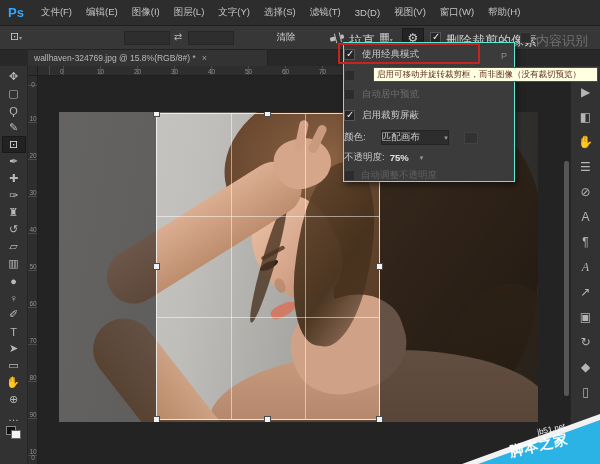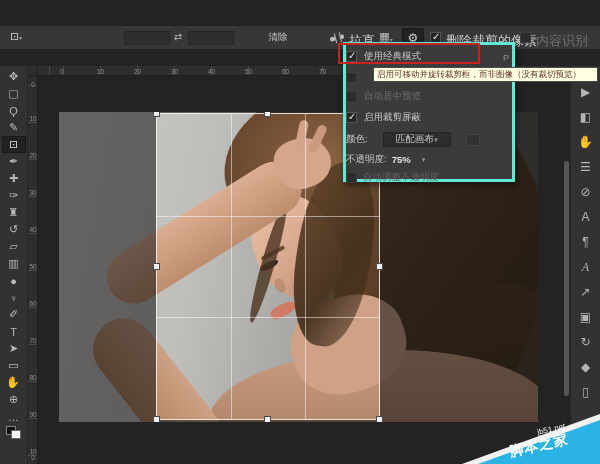--- a/index.html
+++ b/index.html
@@ -21,21 +21,21 @@
   .opt-label { top:6px; font-size:13px; color:#cfcfcf; }
   .opt-dim { color:#717171; }
   #preset-btn { left:4px; top:4px; width:24px; height:16px; color:#cfcfcf; font-size:11px; text-align:center; }
   #preset-btn .tiny { font-size:6px; color:#999; }
   #ratio-dd { left:32px; top:4px; width:86px; height:16px; background:#2c2c2c; border:1px solid #242424;
               display:flex; align-items:center; justify-content:space-between; padding:0 5px; }
   #ratio-dd .chev { color:#9a9a9a; font-size:7px; }
   .opt-field { top:5px; width:46px; height:14px; background:#2e2e2e; border:1px solid #262626; }
   #field1 { left:124px; } #field2 { left:188px; }
   #swap-btn { left:170px; top:5px; width:16px; color:#b5b5b5; font-size:10px; text-align:center; }
-  #clear-btn { left:260px; top:5px; width:36px; text-align:center; font-size:9.5px; color:#cfcfcf; }
+  #clear-btn { left:268px; top:5px; width:36px; text-align:center; font-size:9.5px; color:#cfcfcf; }
   #straighten-icon { left:330px; top:10px; width:14px; height:4px; background:#bdbdbd; border-radius:1px;
                      transform:rotate(-14deg); }
   #straighten-icon::after{ content:""; position:absolute; left:5px; top:-3px; width:4px; height:10px; background:#373737; border-left:1px solid #bdbdbd; border-right:1px solid #bdbdbd;}
   #straighten-label { left:349px; }
   #grid-btn { left:376px; top:4px; width:20px; height:16px; color:#c4c4c4; font-size:11px; text-align:center; }
   #grid-btn .tiny { font-size:6px; color:#999; vertical-align:bottom; }
   #gear-btn { left:402px; top:2px; width:22px; height:20px; background:#242424; border:1px solid #1a1a1a;
               color:#d0d0d0; font-size:12px; text-align:center; line-height:18px; }
   .checkbox { width:11px; height:11px; background:#262626; border:1px solid #555; position:relative; }
   .checkbox.checked::after { content:"✓"; position:absolute; left:1px; top:-2px; font-size:10px; color:#e8e8e8; }
@@ -121,30 +121,30 @@
   .gv2 { left:66.6%; top:0; width:1px; height:100%; }
   .gh1 { top:33.3%; left:0; height:1px; width:100%; }
   .gh2 { top:66.6%; left:0; height:1px; width:100%; }
   .handle { position:absolute; width:7px; height:7px; background:#f2f2f2; border:1px solid #4a4a4a; z-index:21; }
   .h-tl{left:-4px;top:-4px;} .h-tm{left:50%;margin-left:-4px;top:-4px;} .h-tr{right:-4px;top:-4px;}
   .h-ml{left:-4px;top:50%;margin-top:-4px;} .h-mr{right:-4px;top:50%;margin-top:-4px;}
   .h-bl{left:-4px;bottom:-4px;} .h-bm{left:50%;margin-left:-4px;bottom:-4px;} .h-br{right:-4px;bottom:-4px;}
 
   
   #crop-panel { position:absolute; left:343px; top:42px; width:172px; height:140px; background:#3b3b3b;
-     border:3px solid #5eead4; box-shadow:2px 3px 6px rgba(0,0,0,0.5); z-index:30; font-size:9.5px; }
+     border:1px solid #5eead4; box-shadow:2px 3px 6px rgba(0,0,0,0.5); z-index:30; font-size:9.5px; }
   #crop-panel .row { position:absolute; left:0; display:flex; align-items:center; }
   #row-classic { top:5px; left:8px; gap:7px; }
   #classic-shortcut { position:absolute; left:157px; top:8px; color:#8f8f8f; font-size:9px; }
   #row-hidden { top:27px; left:8px; }
   #row-autocenter { top:45px; left:8px; gap:7px; color:#6f6f6f; }
   #row-shield { top:66px; left:8px; gap:7px; }
   #row-color { top:87px; left:30px; gap:15px; }
   #color-dd { width:68px; height:15px; background:#2d2d2d; border:1px solid #242424; display:flex;
-     align-items:center; justify-content:space-between; padding:0 12px; }
+     align-items:center; justify-content:space-between; padding:0 0; }
   #color-dd .chev { font-size:7px; color:#9a9a9a; }
   #color-swatch { width:14px; height:12px; background:#2a2a2a; border:1px solid #4a4a4a; opacity:.5; }
   #row-opacity { top:108px; left:5px; gap:5px; }
   #opacity-value { color:#e2e2e2; font-weight:bold; }
   #row-opacity .chev { font-size:7px; color:#9a9a9a; margin-left:6px; }
   #row-autoadjust { top:126px; left:46px; gap:6px; color:#606060; }
   #red-box { position:absolute; left:338px; top:43px; width:142px; height:21px; border:2px solid #c8231f;
      z-index:32; border-radius:1px; }
   #tooltip { position:absolute; left:373px; top:67px; width:225px; height:15px; background:#ffffe1;
      border:1px solid #4a4a4a; z-index:33; display:flex; align-items:center; padding:0 3px;
@@ -157,37 +157,57 @@
      background:#2bb3e6; clip-path:polygon(100% 0,0 100%,100% 100%); z-index:41; }
   #wm-text { position:absolute; left:508px; top:428px; z-index:42; color:#fff; transform:rotate(-13deg); }
   #wm-site { font-size:8px; display:block; text-align:right; opacity:.95; }
   #wm-name { font-size:14px; font-weight:bold; letter-spacing:1px; display:block; }
 </style>
 </head>
 <body>
 
 <div id="app">
 
+  <div id="menubar">
+    <span id="ps-logo" style="color:#31a8ff">Ps</span>
+    <span class="menu-item">文件(F)</span>
+    <span class="menu-item">编辑(E)</span>
+    <span class="menu-item">图像(I)</span>
+    <span class="menu-item">图层(L)</span>
+    <span class="menu-item">文字(Y)</span>
+    <span class="menu-item">选择(S)</span>
+    <span class="menu-item">滤镜(T)</span>
+    <span class="menu-item">3D(D)</span>
+    <span class="menu-item">视图(V)</span>
+    <span class="menu-item">窗口(W)</span>
+    <span class="menu-item">帮助(H)</span>
+  </div>
 
   <div id="optionsbar">
     <span id="preset-btn"><span>⊡</span><span class="tiny">▾</span></span>
     <span class="opt-field" id="field1"></span>
     <span id="swap-btn">⇄</span>
     <span class="opt-field" id="field2"></span>
     <span id="clear-btn">清除</span>
     <span id="straighten-icon"></span>
     <span id="straighten-label" class="opt-label">拉直</span>
     <span id="grid-btn"><span>▦</span><span class="tiny">▾</span></span>
     <span id="gear-btn"><span>⚙</span></span>
     <span id="del-check" class="checkbox checked"></span>
     <span id="del-label" class="opt-label">删除裁剪的像素</span>
     <span id="ca-check" class="checkbox disabled"></span>
     <span id="ca-label" class="opt-label opt-dim">内容识别</span>
   </div>
 
+  <div id="tabbar">
+    <div id="doc-tab">
+      <span class="title">wallhaven-324769.jpg @ 15.8%(RGB/8#) *</span>
+      <span class="close">×</span>
+    </div>
+  </div>
 
   <div id="toolbar">
     <div class="tool">
         <span>✥</span>
       </div>
     <div class="tool">
         <span>▢</span>
       </div>
     <div class="tool">
         <span>Ϙ</span>

